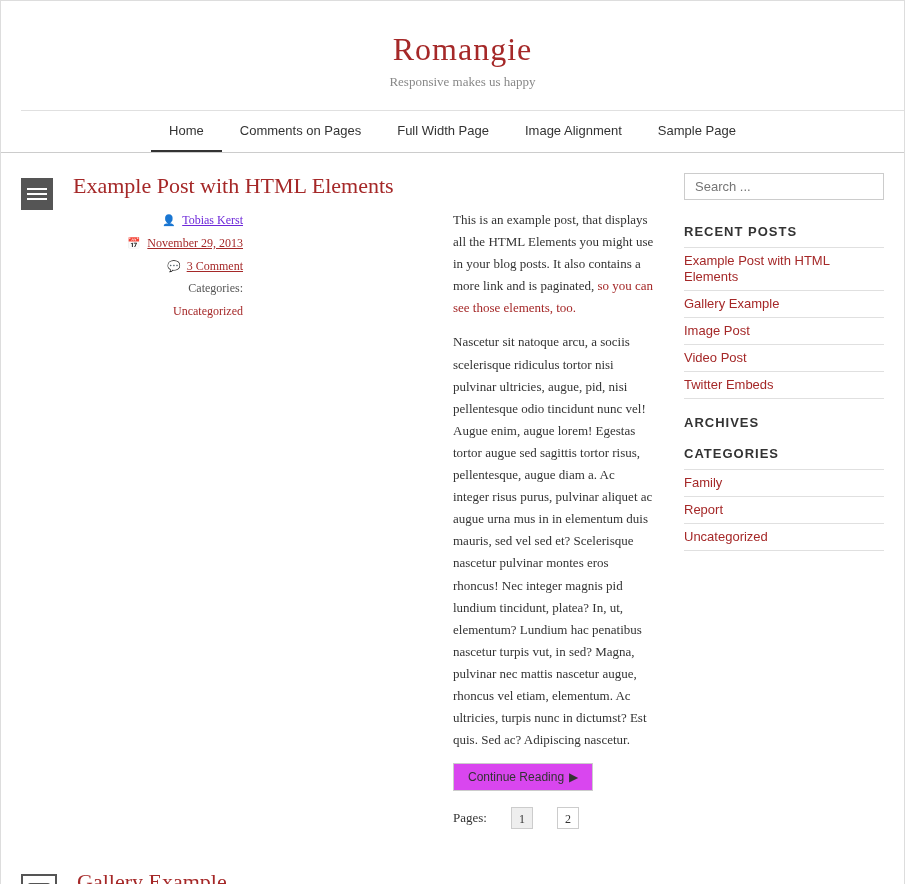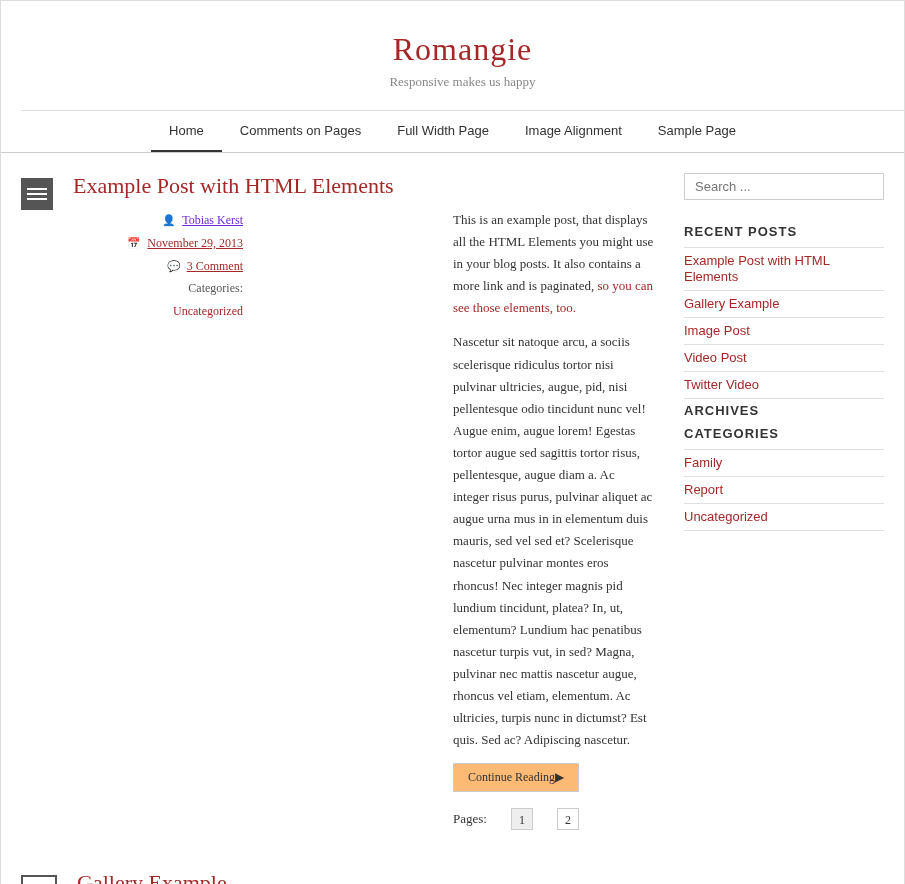--- a/index.html
+++ b/index.html
@@ -38,32 +38,32 @@
     .post-meta .comments { color: #a52828; }
     .post-meta .cat-label { color: #555; }
     .post-meta .cat-link { color: #a52828; text-decoration: none; }
     .post-meta-icon { color: #a52828; margin-right: 3px; font-size: 11px; }
 
     .post-content-wrap { margin-left: 190px; }
 
     .post-excerpt { color: #333; line-height: 1.7; font-size: 13px; margin-bottom: 12px; }
     .post-excerpt a { color: #a52828; text-decoration: none; }
 
-    .continue-btn { display: inline-flex; align-items: center; border: 1px solid #ccc; padding: 6px 14px; font-size: 12px; color: #333; background: #fdba74; cursor: pointer; text-decoration: none; font-family: Liberation Serif, serif; }
+    .continue-btn { display: inline-flex; align-items: center; gap: 5px; border: 1px solid #ccc; padding: 6px 14px; font-size: 12px; color: #333; background: #d946ef; cursor: pointer; text-decoration: none; font-family: Liberation Sans, sans-serif; }
 
     .pages-nav { margin-top: 16px; display: flex; align-items: center; gap: 24px; font-size: 13px; }
     .page-num { display: inline-block; width: 22px; height: 22px; border: 1px solid #ccc; text-align: center; line-height: 22px; font-size: 12px; color: #333; text-decoration: none; }
     .page-num.current { background: #eee; }
 
     
     .sidebar-search { margin-bottom: 24px; }
     .search-input { width: 100%; border: 1px solid #ccc; padding: 5px 10px; font-size: 13px; color: #aaa; font-family: Arial, sans-serif; outline: none; }
 
     .sidebar-section-title { font-family: Arial, sans-serif; font-size: 13px; font-weight: bold; color: #333; text-transform: uppercase; letter-spacing: 1px; margin-bottom: 8px; margin-top: 20px; }
-    .sidebar-section-title:first-child { margin-top: 4px; }
+    .sidebar-section-title:first-child { margin-top: 16px; }
 
     .sidebar-list { list-style: none; border-top: 1px solid #e0e0e0; }
     .sidebar-list li { border-bottom: 1px solid #e0e0e0; padding: 5px 0; }
     .sidebar-list li a { color: #a52828; text-decoration: none; font-size: 13px; font-family: Arial, sans-serif; }
 
     .clearfix::after { content: ''; display: table; clear: both; }
   </style>
 </head>
 <body>
 
@@ -166,21 +166,21 @@
         <input type="text" class="search-input" placeholder="Search ..." style="">
       </div>
 
       <div>
         <div class="sidebar-section-title">RECENT POSTS</div>
         <ul class="sidebar-list">
           <li><a href="#">Example Post with HTML Elements</a></li>
           <li><a href="#">Gallery Example</a></li>
           <li><a href="#">Image Post</a></li>
           <li><a href="#">Video Post</a></li>
-          <li><a href="#">Twitter Video</a></li>
+          <li><a href="#">Twitter Embeds</a></li>
         </ul>
       </div>
 
       <div>
         <div class="sidebar-section-title">ARCHIVES</div>
       </div>
 
       <div>
         <div class="sidebar-section-title">CATEGORIES</div>
         <ul class="sidebar-list">

